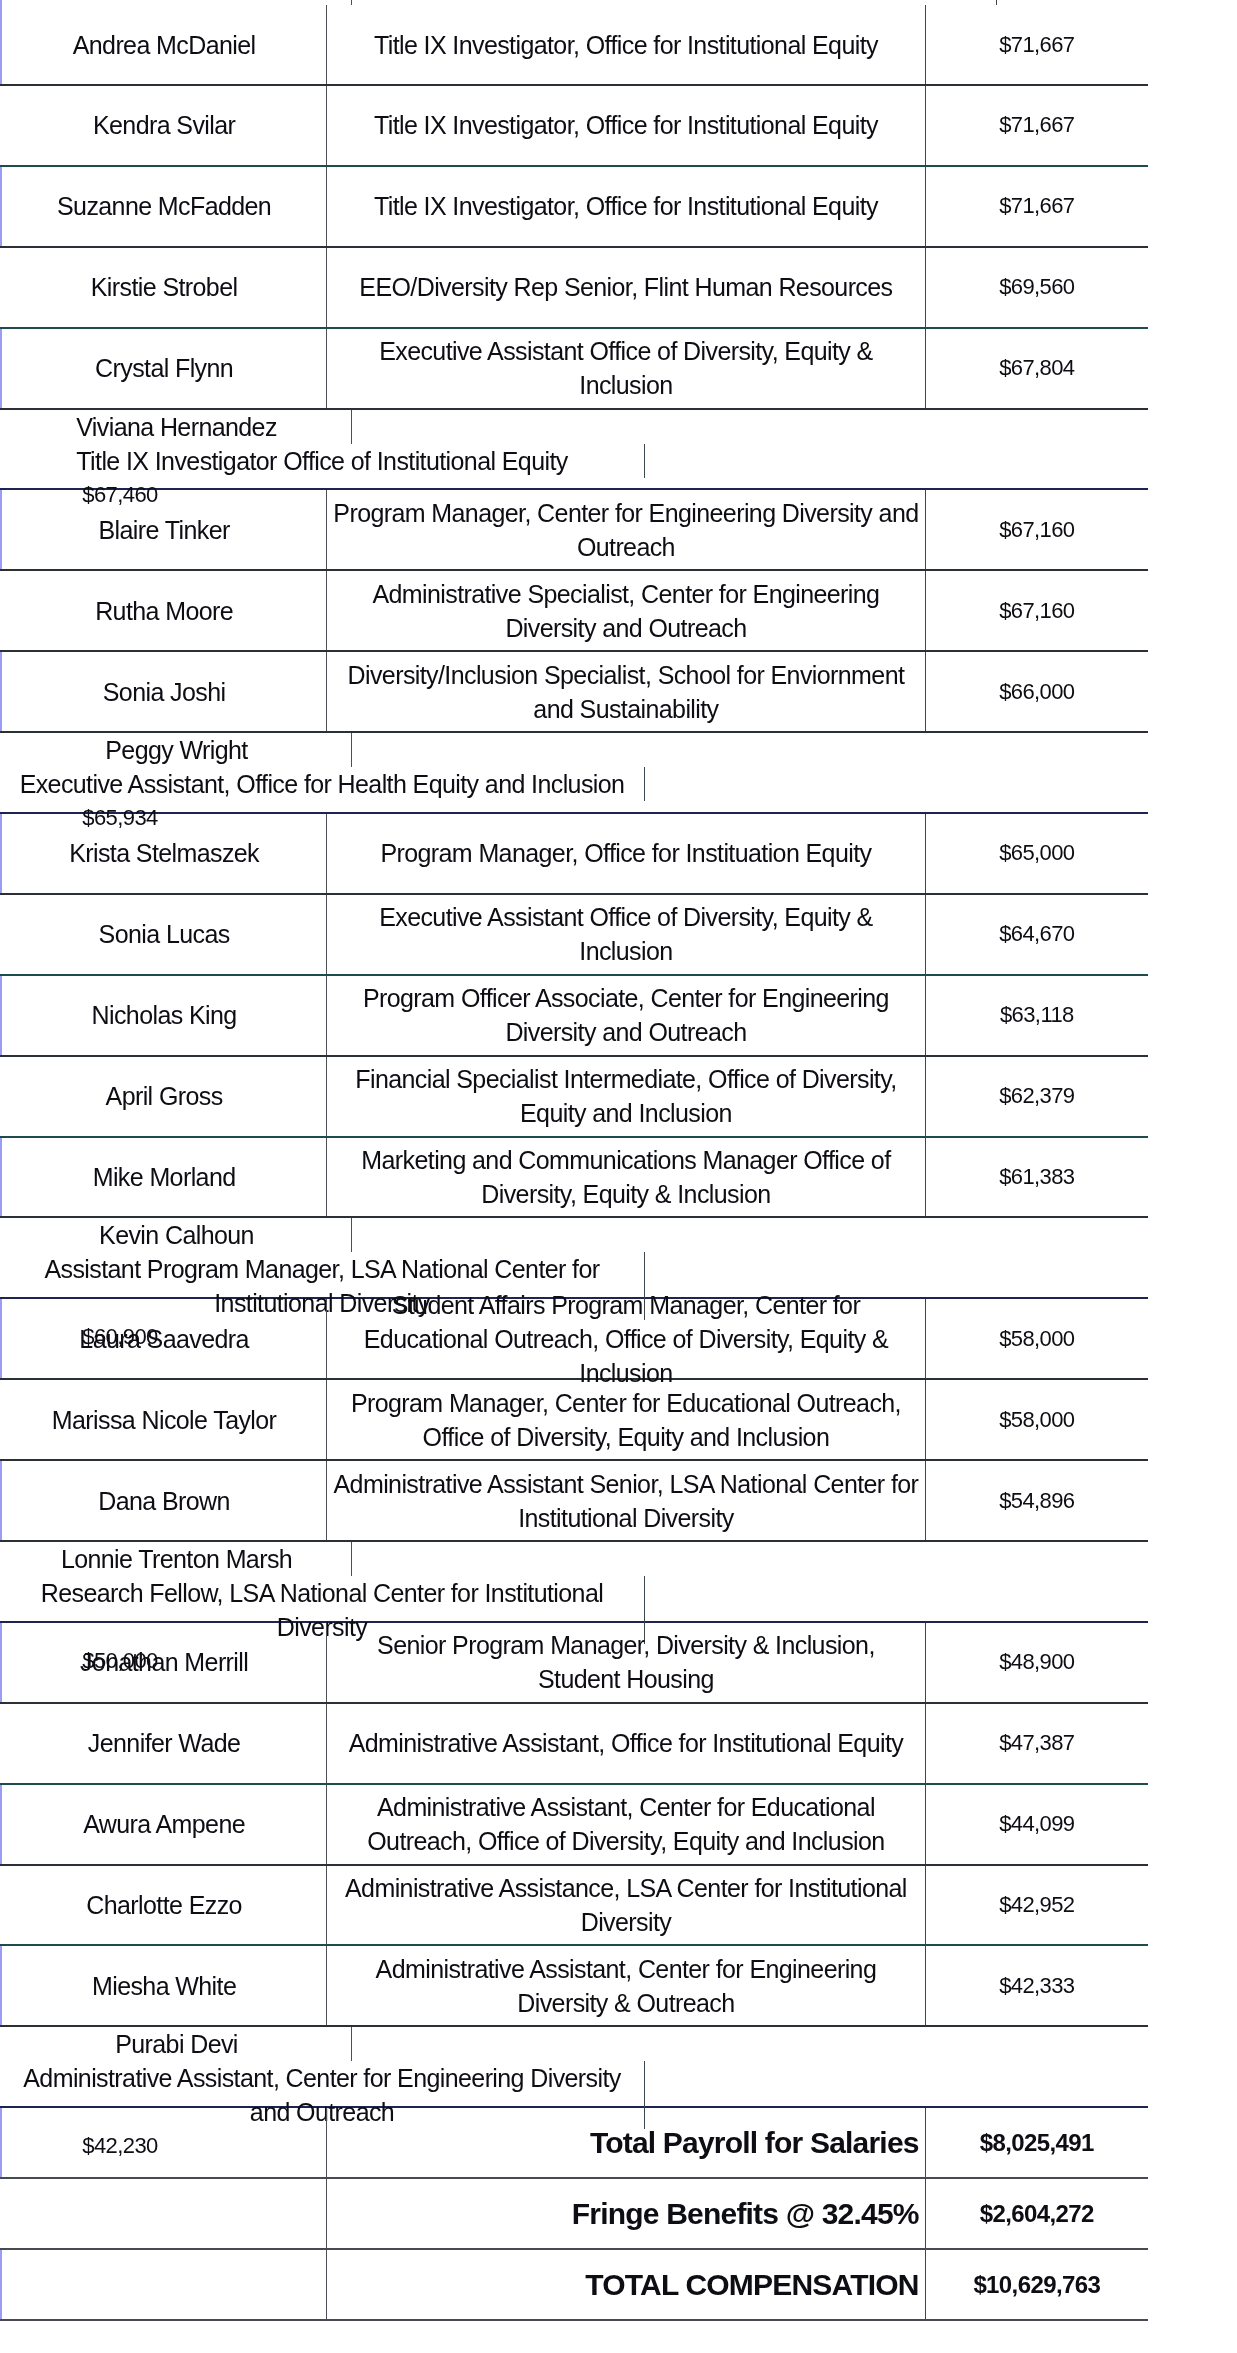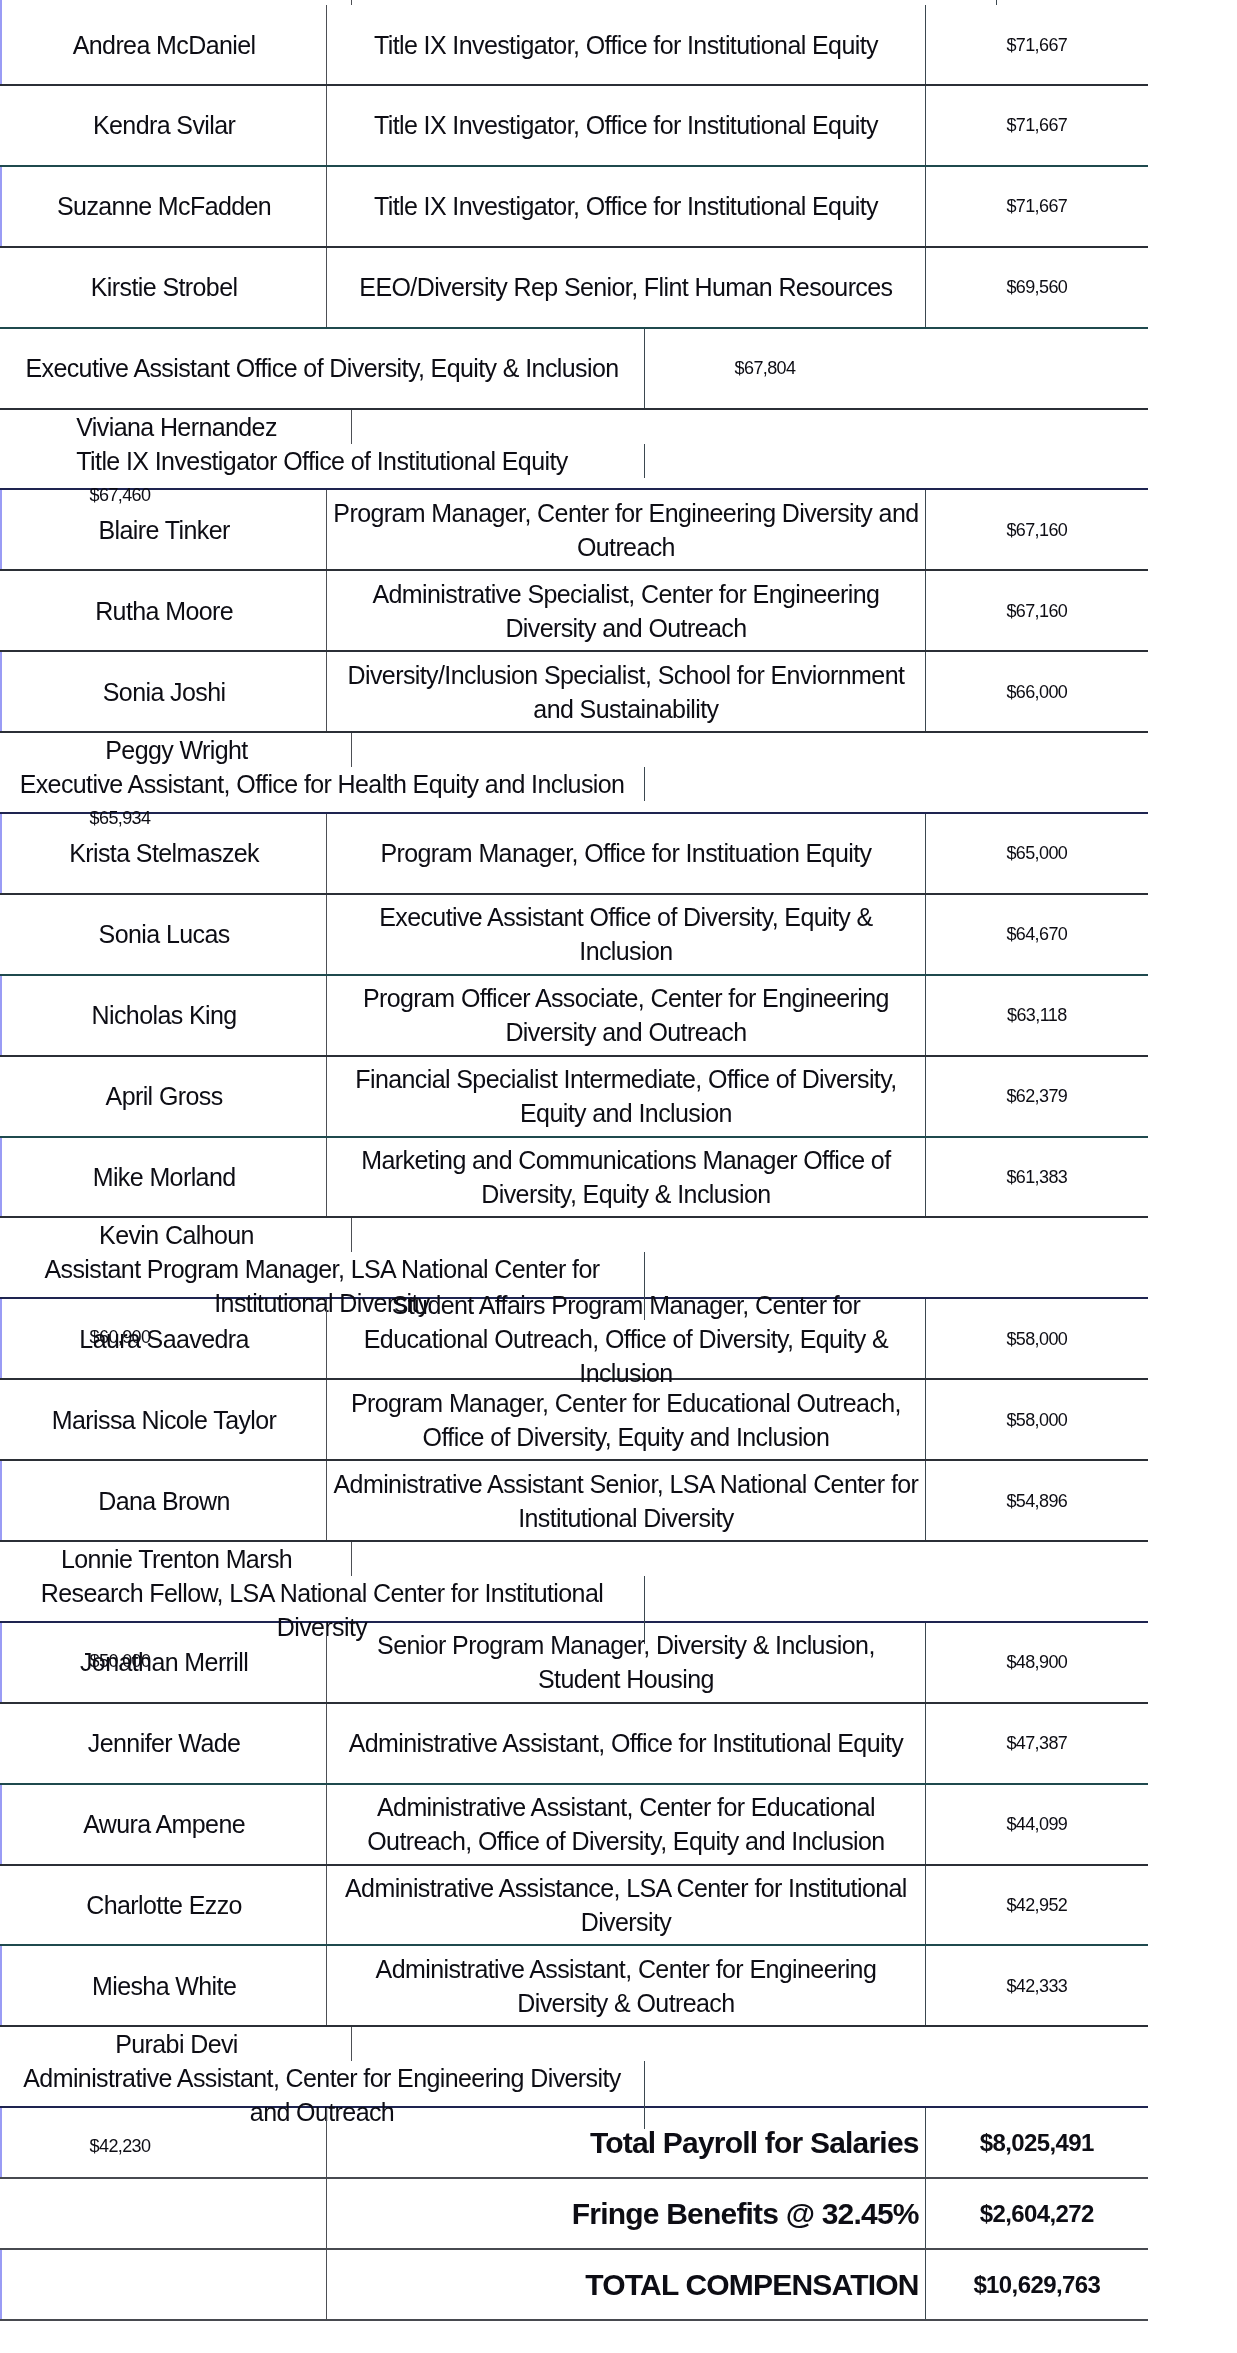--- a/index.html
+++ b/index.html
@@ -56,21 +56,21 @@
       padding: 0 6px;
       border-left: 2px solid transparent;
     }
     .c-title {
       width: 645px;
       border-right: 1.5px solid #3b4850;
       padding: 0 6px;
     }
     .c-salary {
       width: 240px;
-      font-size: 18px;
+      font-size: 22px;
     }
     .total-row {
       display: flex;
       box-sizing: border-box;
       height: 71px;
       border-bottom: 2.5px solid #474a50;
     }
     .total-row.alt .c-name {
       border-left: 2px solid #9a9cf5;
     }
@@ -125,20 +125,21 @@
     <div class="cell c-salary">$71,667</div>
   </div>
 
   <div class="row teal">
     <div class="cell c-name">Kirstie Strobel</div>
     <div class="cell c-title">EEO/Diversity Rep Senior, Flint Human Resources</div>
     <div class="cell c-salary">$69,560</div>
   </div>
 
   <div class="row alt">
+    <div class="cell c-name">Crystal Flynn</div>
     <div class="cell c-title">Executive Assistant Office of Diversity, Equity &amp; Inclusion</div>
     <div class="cell c-salary">$67,804</div>
   </div>
 
   <div class="row navy">
     <div class="cell c-name">Viviana Hernandez</div>
     <div class="cell c-title">Title IX Investigator Office of Institutional Equity</div>
     <div class="cell c-salary">$67,460</div>
   </div>
 

